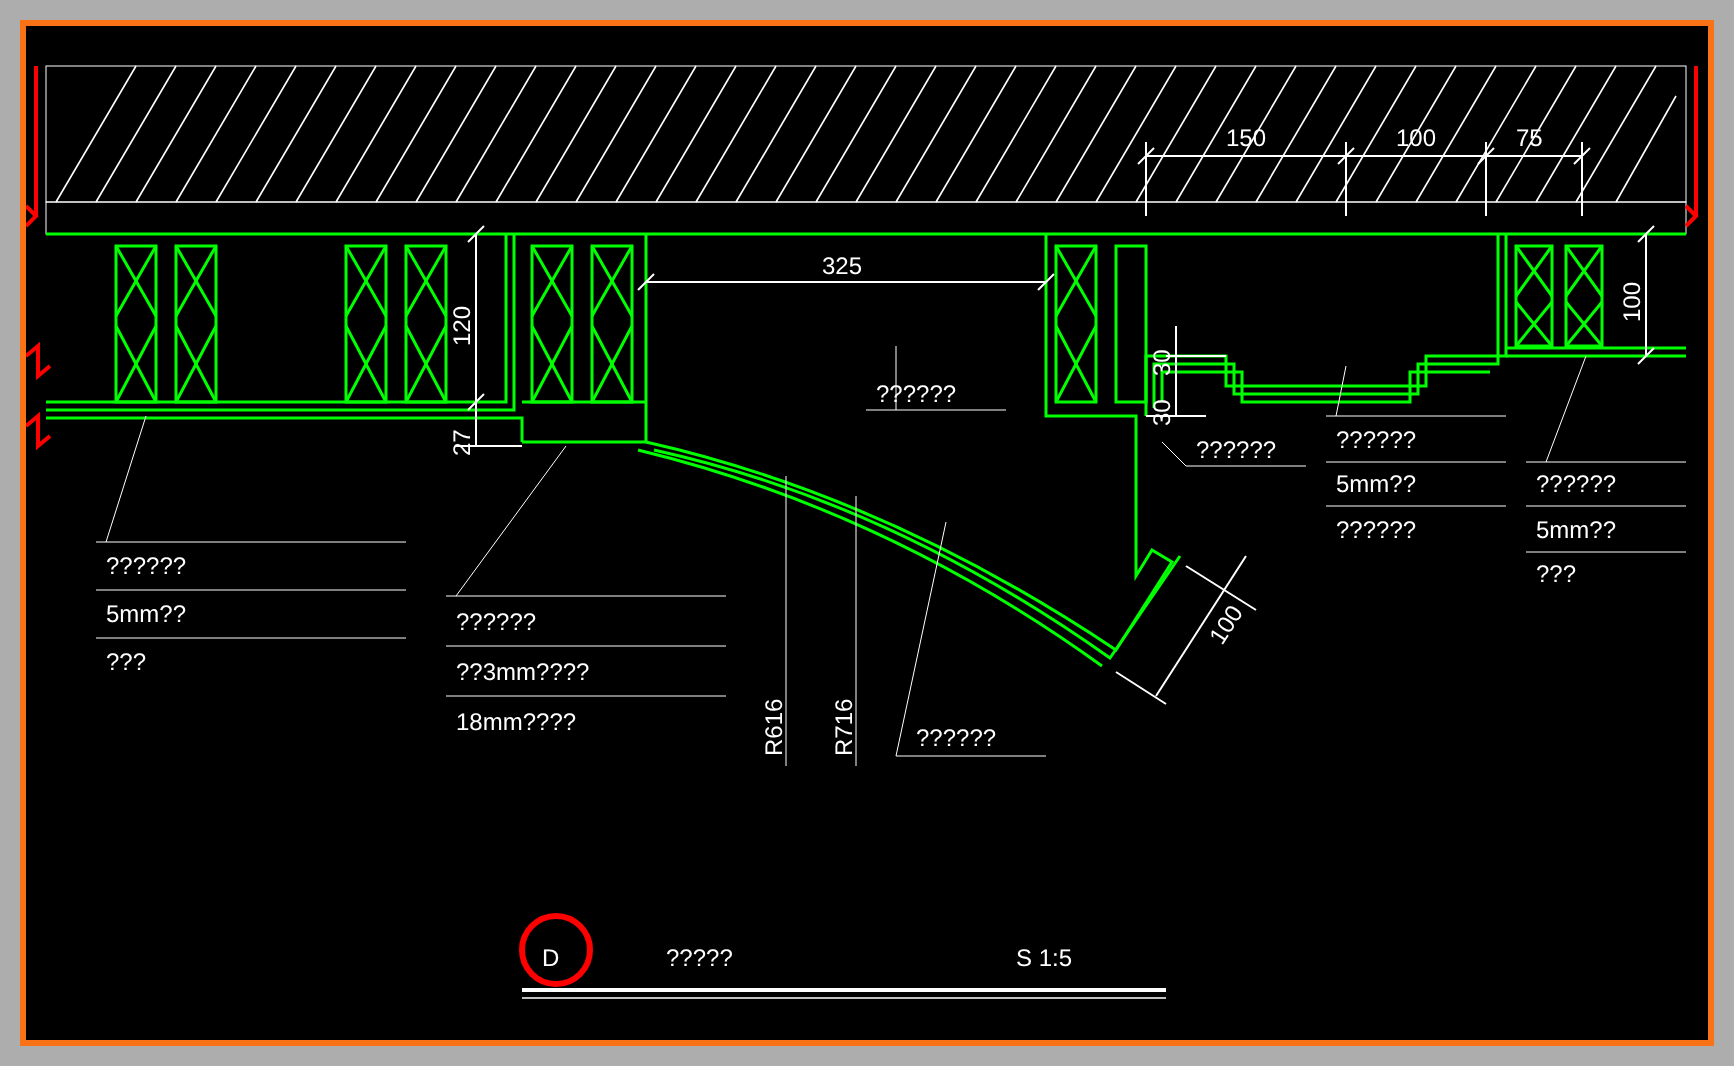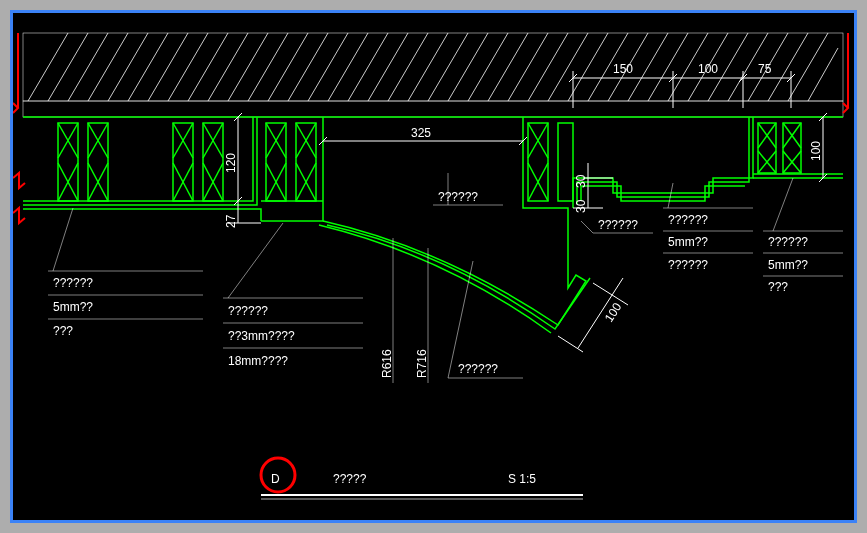--- a/index.html
+++ b/index.html
@@ -1,17 +1,17 @@
 <!DOCTYPE html>
 <html><head>
 <meta charset="utf-8">
 <style>
 html,body{margin:0;padding:0;background:#adadad;font-family:Arial,sans-serif}
 #frame{width:867px;height:533px;background:#adadad;position:relative}
-#inner{position:absolute;left:10px;top:10px;right:10px;bottom:10px;background:#3b82f6}
+#inner{position:absolute;left:10px;top:10px;right:10px;bottom:10px;background:#f97316}
 #canvas{position:absolute;left:3px;top:3px;right:3px;bottom:3px;background:#000}
 text{fill:#fff;font-size:12px;font-family:Arial}
 .dim{stroke:#fff;stroke-width:1;fill:none}
 .grn{stroke:#0f0;stroke-width:1.5;fill:none}
 .thin{stroke:#fff;stroke-width:0.5;fill:none}
 .hatch{stroke:#fff;stroke-width:0.8}
 .red{stroke:#f00;stroke-width:2;fill:none}
 </style>
 </head>
 <body>

